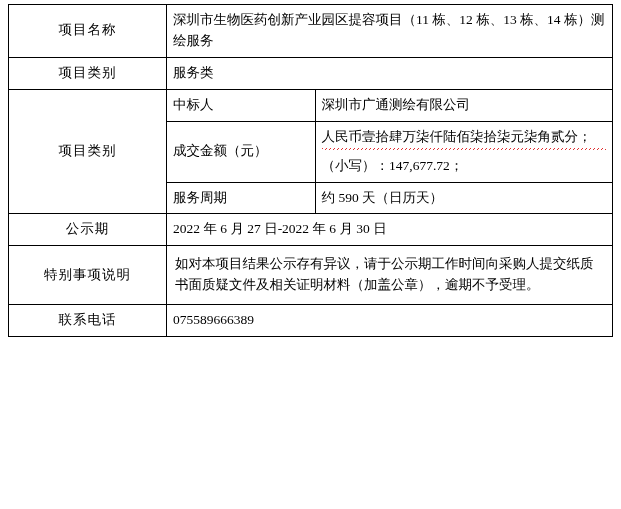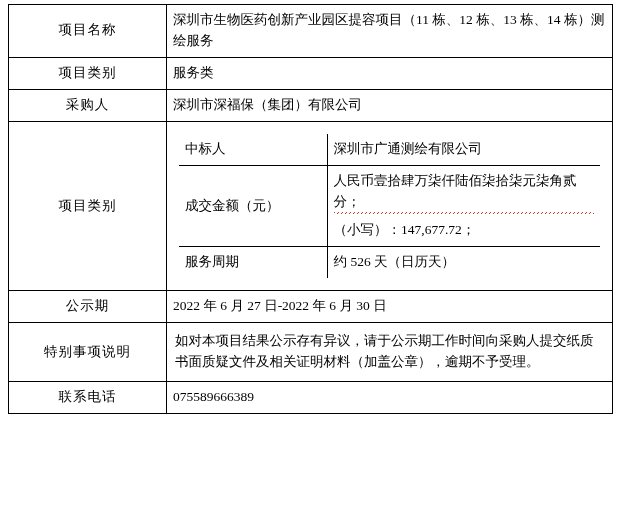--- a/index.html
+++ b/index.html
@@ -84,46 +84,42 @@
     <tbody>
       <tr>
         <td class="label">项目名称</td>
         <td class="value">深圳市生物医药创新产业园区提容项目（11 栋、12 栋、13 栋、14 栋）测绘服务</td>
       </tr>
       <tr>
         <td class="label">项目类别</td>
         <td class="value">服务类</td>
       </tr>
       <tr>
-        <td class="label">采购人</td>
-        <td class="value">深圳市深福保（集团）有限公司</td>
-      </tr>
-      <tr>
         <td class="label">项目类别</td>
-        <td style="padding:12px;">
+        <td style="padding:0;">
           <table class="sub-table">
             <colgroup>
               <col style="width:148px">
               <col style="width:auto">
             </colgroup>
             <tbody>
               <tr>
                 <td class="sublabel" style="border-top:0;border-left:0;">中标人</td>
                 <td class="value" style="border-top:0;border-right:0;margin-top:18px;">深圳市广通测绘有限公司</td>
               </tr>
               <tr>
                 <td class="sublabel" style="border-left:0;">成交金额（元）</td>
                 <td class="value" style="border-right:0;">
                   <span class="amount-line first squiggle">人民币壹拾肆万柒仟陆佰柒拾柒元柒角贰分；</span>
                   <span class="amount-line second">（小写）：147,677.72；</span>
                 </td>
               </tr>
               <tr>
                 <td class="sublabel" style="border-left:0;border-bottom:0;margin-left:8px;">服务周期</td>
-                <td class="value" style="border-right:0;border-bottom:0;">约 526 天（日历天）</td>
+                <td class="value" style="border-right:0;border-bottom:0;">约 590 天（日历天）</td>
               </tr>
             </tbody>
           </table>
         </td>
       </tr>
       <tr>
         <td class="label">公示期</td>
         <td class="value">2022 年 6 月 27 日-2022 年 6 月 30 日</td>
       </tr>
       <tr>

